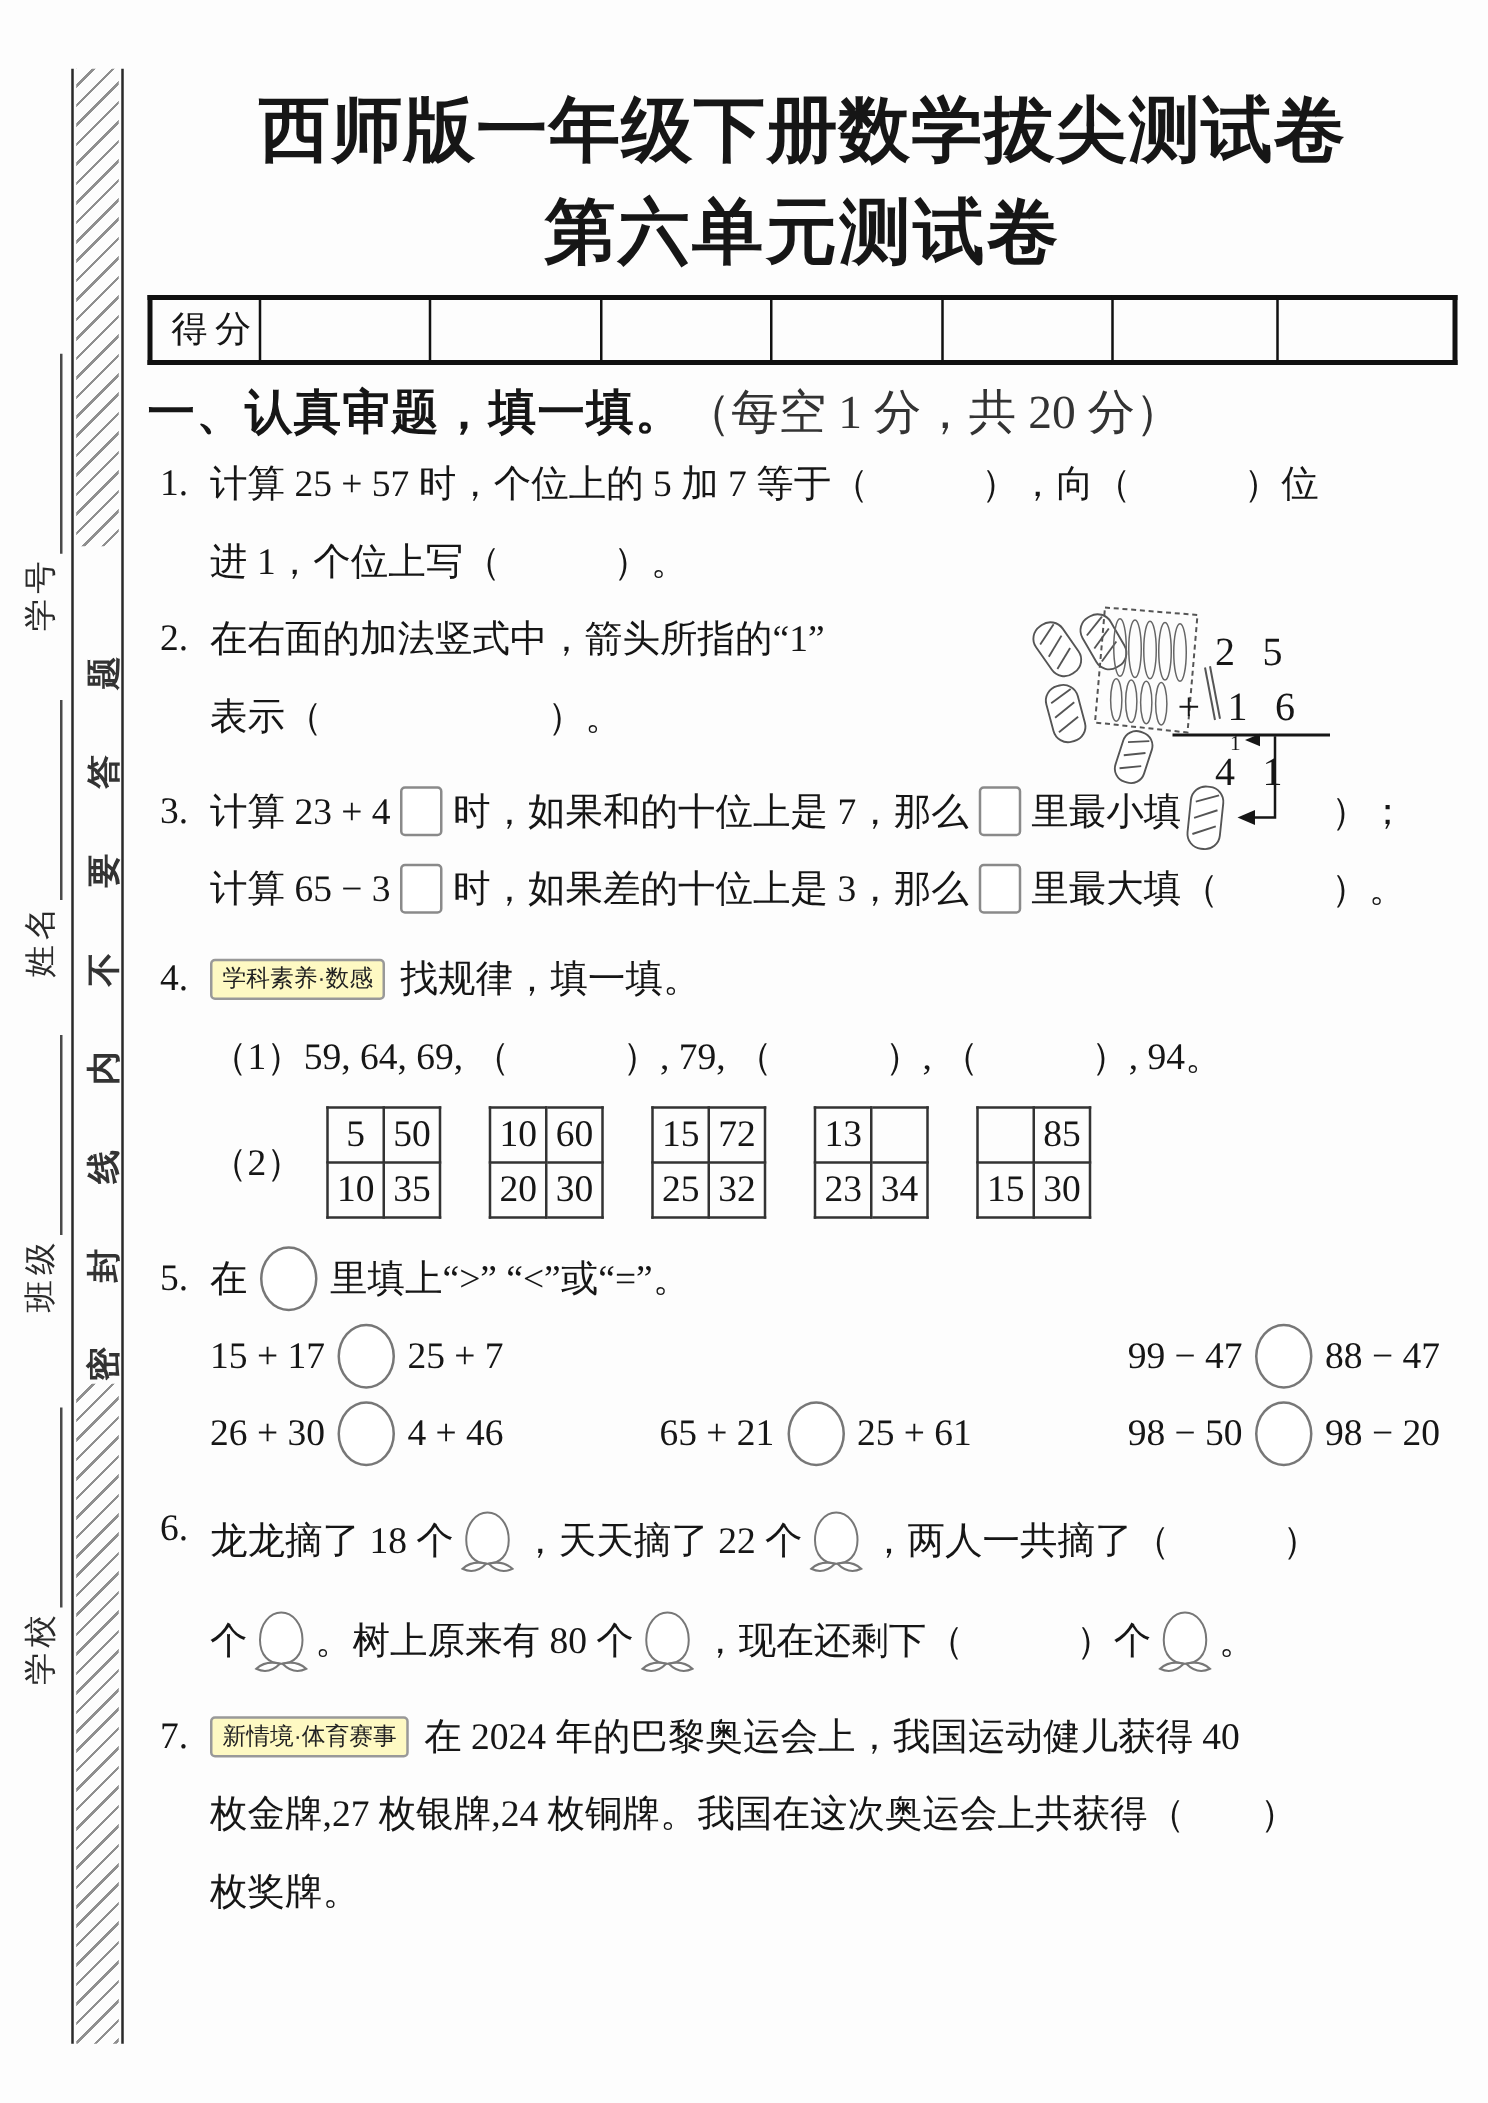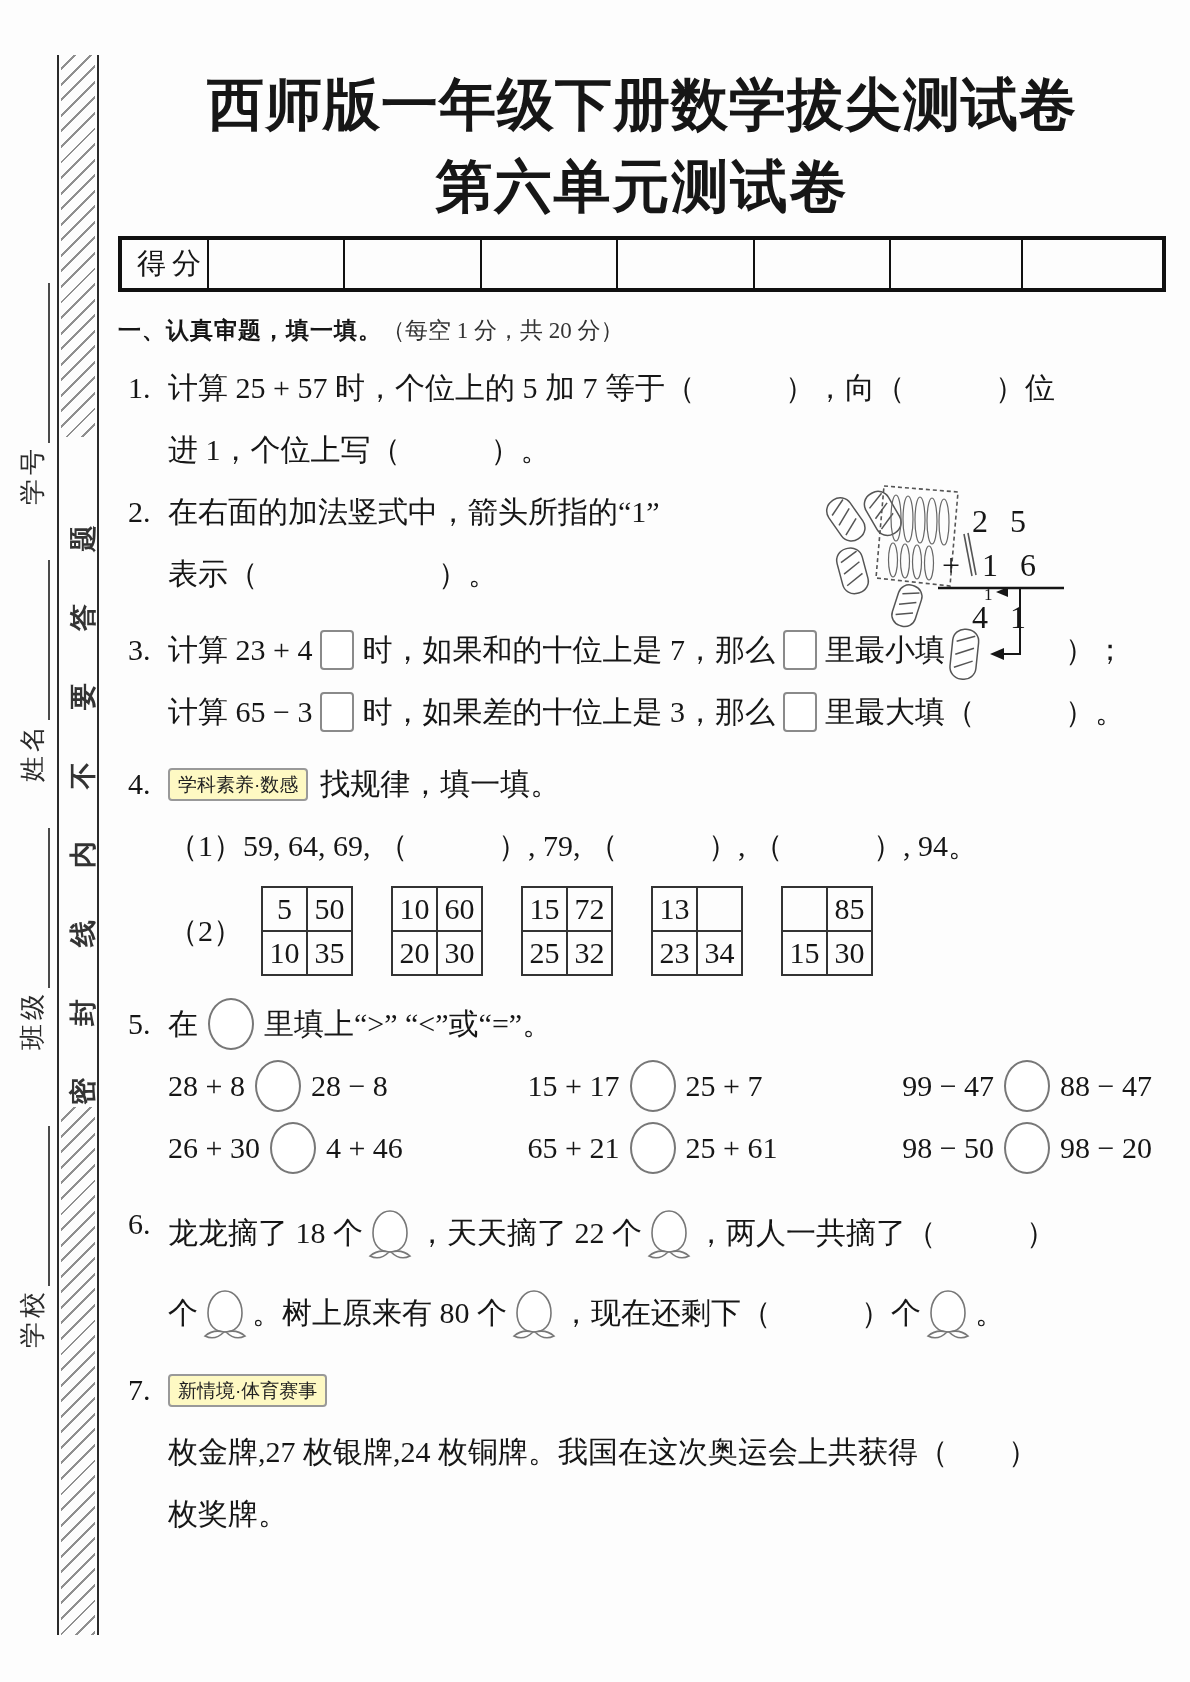--- a/index.html
+++ b/index.html
@@ -44,21 +44,21 @@
   .title1 { margin:72px 0 0; font-size:57px; font-weight:bold; text-align:center; line-height:66px; letter-spacing:1px; }
   .title2 { margin:16px 0 0; font-size:57px; font-weight:bold; text-align:center; line-height:66px; letter-spacing:2px; }
   .meta   { margin:32px 78px 0 0; font-size:31px; text-align:right; line-height:34px; }
 
   table.score { margin-top:16px; width:100%; border-collapse:collapse; border:4px solid #111; }
   table.score td { border:2px solid #111; text-align:center; font-size:29px; padding:0; }
   table.score tr.hrow td { height:46px; letter-spacing:6px; }
   table.score tr.srow td { height:52px; letter-spacing:6px;text-align:right; }
   col.c0 { width:88px; } col.c6 { width:132px; } col.c7 { width:142px; }
 
-  .sec-heading { margin-top:18px; font-size:23px; line-height:40px; white-space:nowrap; }
+  .sec-heading { margin-top:18px; font-size:38px; line-height:40px; white-space:nowrap; }
   .sec-heading .b { font-family:"Liberation Sans", sans-serif; font-weight:bold; letter-spacing:1px; }
   .sec-heading .n { color:#333; }
 
   .q { display:flex; font-size:30px; }
   .qnum { width:50px; flex:none; padding-left:10px; padding-top:14px; }
   .qbody { flex:1; min-width:0; }
   .qline { height:62px; display:flex; align-items:center; white-space:nowrap; }
   .qline.tall { height:80px; }
   .q3g { margin-top:14px; } .q4g { margin-top:10px; } .q5g { margin-top:14px; }
   .q6g { margin-top:14px; } .q7g { margin-top:6px; }
@@ -334,25 +334,20 @@
   <div class="q q5g">
     <div class="qnum">5.</div>
     <div class="qbody">
       <div class="qline">
         <span>在</span>
         <span class="ccircle"></span>
         <span>里填上“&gt;” “&lt;”或“=”。</span>
       </div>
       <div class="qline cmp-row">
         <span class="cmp">
-          <span>28 + 8</span>
-          <span class="ccircle"></span>
-          <span>28 − 8</span>
-        </span>
-        <span class="cmp">
           <span>15 + 17</span>
           <span class="ccircle"></span>
           <span>25 + 7</span>
         </span>
         <span class="cmp">
           <span>99 − 47</span>
           <span class="ccircle"></span>
           <span>88 − 47</span>
         </span>
       </div>
@@ -426,20 +421,21 @@
         <span>。</span>
       </div>
     </div>
   </div>
 
   <div class="q q7g">
     <div class="qnum">7.</div>
     <div class="qbody">
       <div class="qline">
         <span class="badge">新情境·体育赛事</span>
+        <span>在 2024 年的巴黎奥运会上，我国运动健儿获得 40</span>
       </div>
       <div class="qline">
           <span>枚金牌,27 枚银牌,24 枚铜牌。我国在这次奥运会上共获得（　　）</span>
         </div>
       <div class="qline">
           <span>枚奖牌。</span>
         </div>
     </div>
   </div>
 

